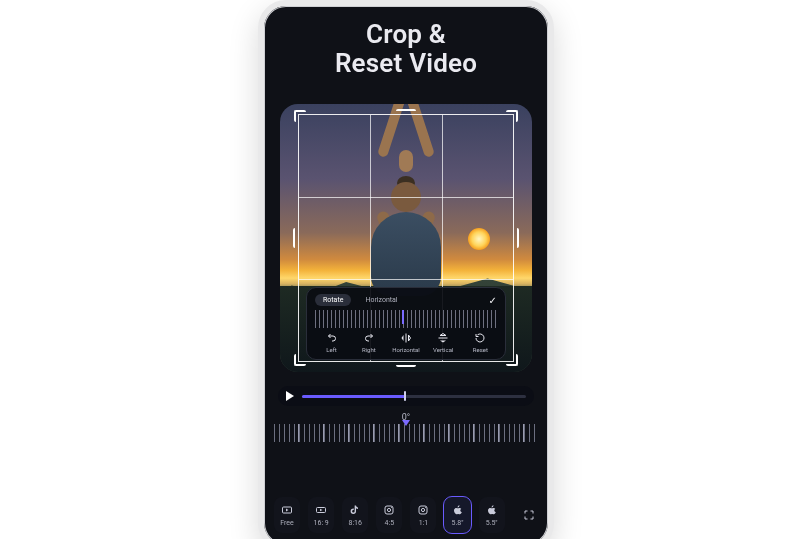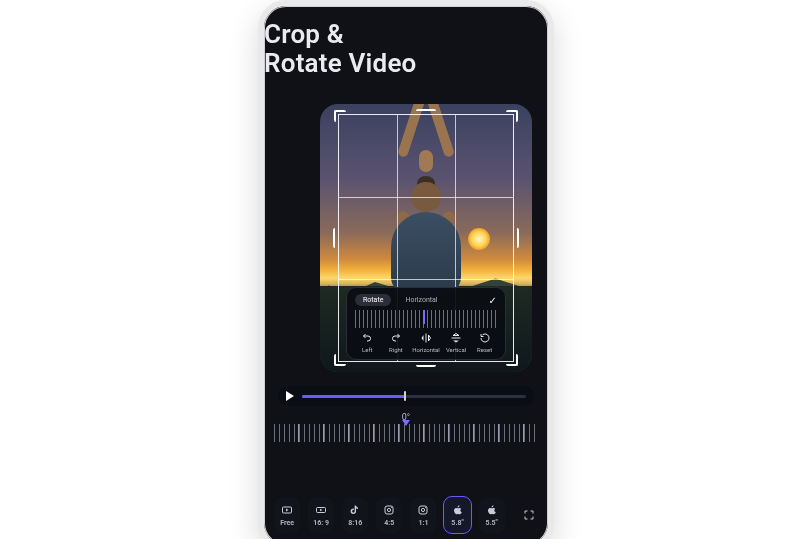--- a/index.html
+++ b/index.html
@@ -6,27 +6,27 @@
   .stage{position:relative;width:800px;height:539px;}
   
   .phone{
     position:absolute;left:258px;top:0;width:284px;height:539px;
     background:#0f1117;border-radius:28px;border:6px solid #e9e9ea;
     box-shadow:0 0 0 1px #cfd0d4 inset,0 10px 30px rgba(0,0,0,.15);
     overflow:hidden;
   }
   .phone-inner{position:absolute;inset:0;padding:0 0 0;color:#eaeaf0;}
   
-  .title{width:100%;text-align:left;font-weight:600;letter-spacing:.2px;}
+  .title{width:100%;text-align:center;font-weight:600;letter-spacing:.2px;}
   .title .l1{font-size:26px;margin-top:14px;line-height:1.1;}
   .title .l2{font-size:26px;line-height:1.1;}
   
   .card{
     position:absolute;left:16px;right:16px;top:98px;height:268px;border-radius:18px;
-    background:#11141c;overflow:hidden;margin-left:40px;
+    background:#11141c;overflow:hidden;
   }
   
   .scene{position:absolute;inset:0;}
   .sky{position:absolute;inset:0;background:linear-gradient(180deg,#3a415f 0%,#5a5370 28%,#8a6a5a 48%,#d08a3e 58%,#f3b23a 62%,#ffd76b 65%,#d9b462 67%,#516249 70%,#2d3a31 100%);}
   .sun{position:absolute;right:42px;top:124px;width:22px;height:22px;border-radius:50%;
        background:radial-gradient(circle,#fff6c2 0%,#ffd45a 45%,#f6a021 70%,rgba(246,160,33,0) 80%);
        filter:blur(.2px);}
   .mtn{position:absolute;left:-10px;right:-10px;top:150px;height:70px;
        background:linear-gradient(180deg,#3a4a3e 0%,#2a382f 100%);
        clip-path:polygon(0% 60%,8% 45%,18% 55%,28% 40%,40% 52%,54% 38%,66% 50%,80% 35%,92% 48%,100% 55%,100% 100%,0 100%);}
@@ -81,38 +81,38 @@
   
   .rotlabel{position:absolute;top:406px;left:0;right:0;text-align:center;font-size:9px;color:#b9bbca;}
   .ruler-lg{position:absolute;left:10px;right:10px;top:418px;height:18px;}
   .ruler-lg .ticks{position:absolute;inset:0;background:
     repeating-linear-gradient(90deg,#6c6f80 0 1px,transparent 1px 5px);}
   .ruler-lg .major{position:absolute;inset:0;background:
     repeating-linear-gradient(90deg,transparent 0 24px,#9a9cb0 24px 25px);}
   .ruler-lg .ptr{position:absolute;left:50%;top:-4px;transform:translateX(-50%);width:0;height:0;border-left:4px solid transparent;border-right:4px solid transparent;border-top:6px solid #7b6bff;}
   
   .dock{position:absolute;left:10px;right:10px;bottom:6px;height:48px;display:flex;gap:8px;align-items:center;}
-  .chip{width:30px;height:36px;border-radius:8px;background:#12141c;display:flex;flex-direction:column;align-items:center;justify-content:center;color:#c9cbda;font-weight:bold;}
+  .chip{width:30px;height:36px;border-radius:8px;background:#12141c;display:flex;flex-direction:column;align-items:center;justify-content:center;color:#c9cbda;}
   .chip small{font-size:7px;margin-top:3px;color:#aeb0bd;}
   .chip.selected{outline:1px solid #6a5bff;background:#15182a;}
   .dock .spacer{flex:1;}
   .dock .expand{width:20px;height:20px;border-radius:6px;display:flex;align-items:center;justify-content:center;color:#c9cbda;}
   svg{display:block}
   .mini{width:12px;height:12px;}
 </style>
 </head>
 <body>
 
 <div class="stage">
   <div class="phone">
     <div class="phone-inner">
 
       <div class="title">
         <div class="l1">Crop &amp;</div>
-        <div class="l2">Rotate Video</div>
+        <div class="l2">Reset Video</div>
       </div>
 
       <div class="card">
         <div class="scene">
           <div class="sky"></div>
           <div class="sun"></div>
           <div class="mtn"></div>
           <div class="fore"></div>
           <div class="person">
             <div class="hands"></div>

